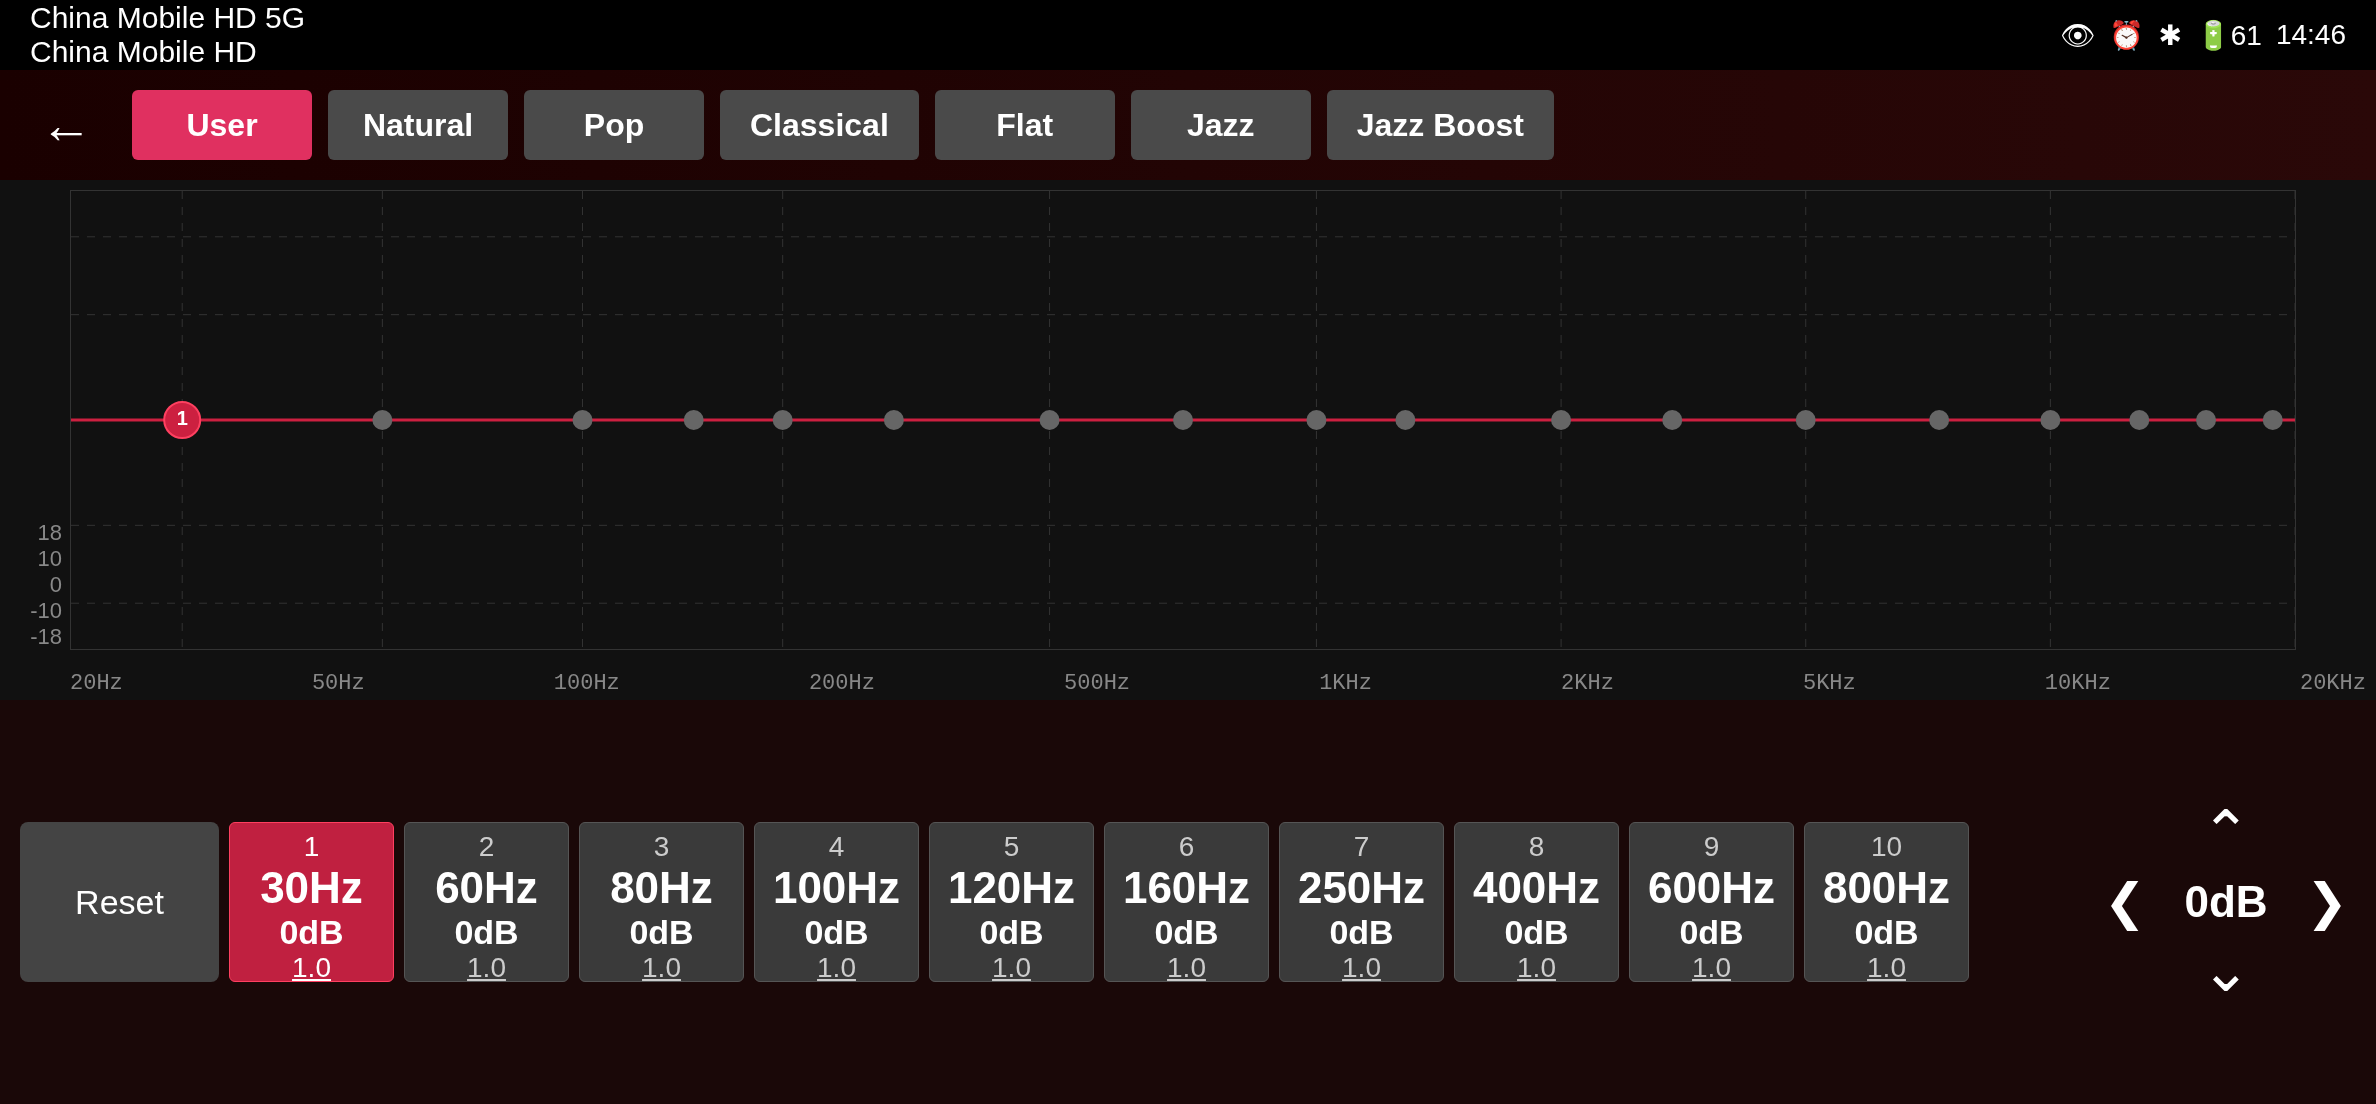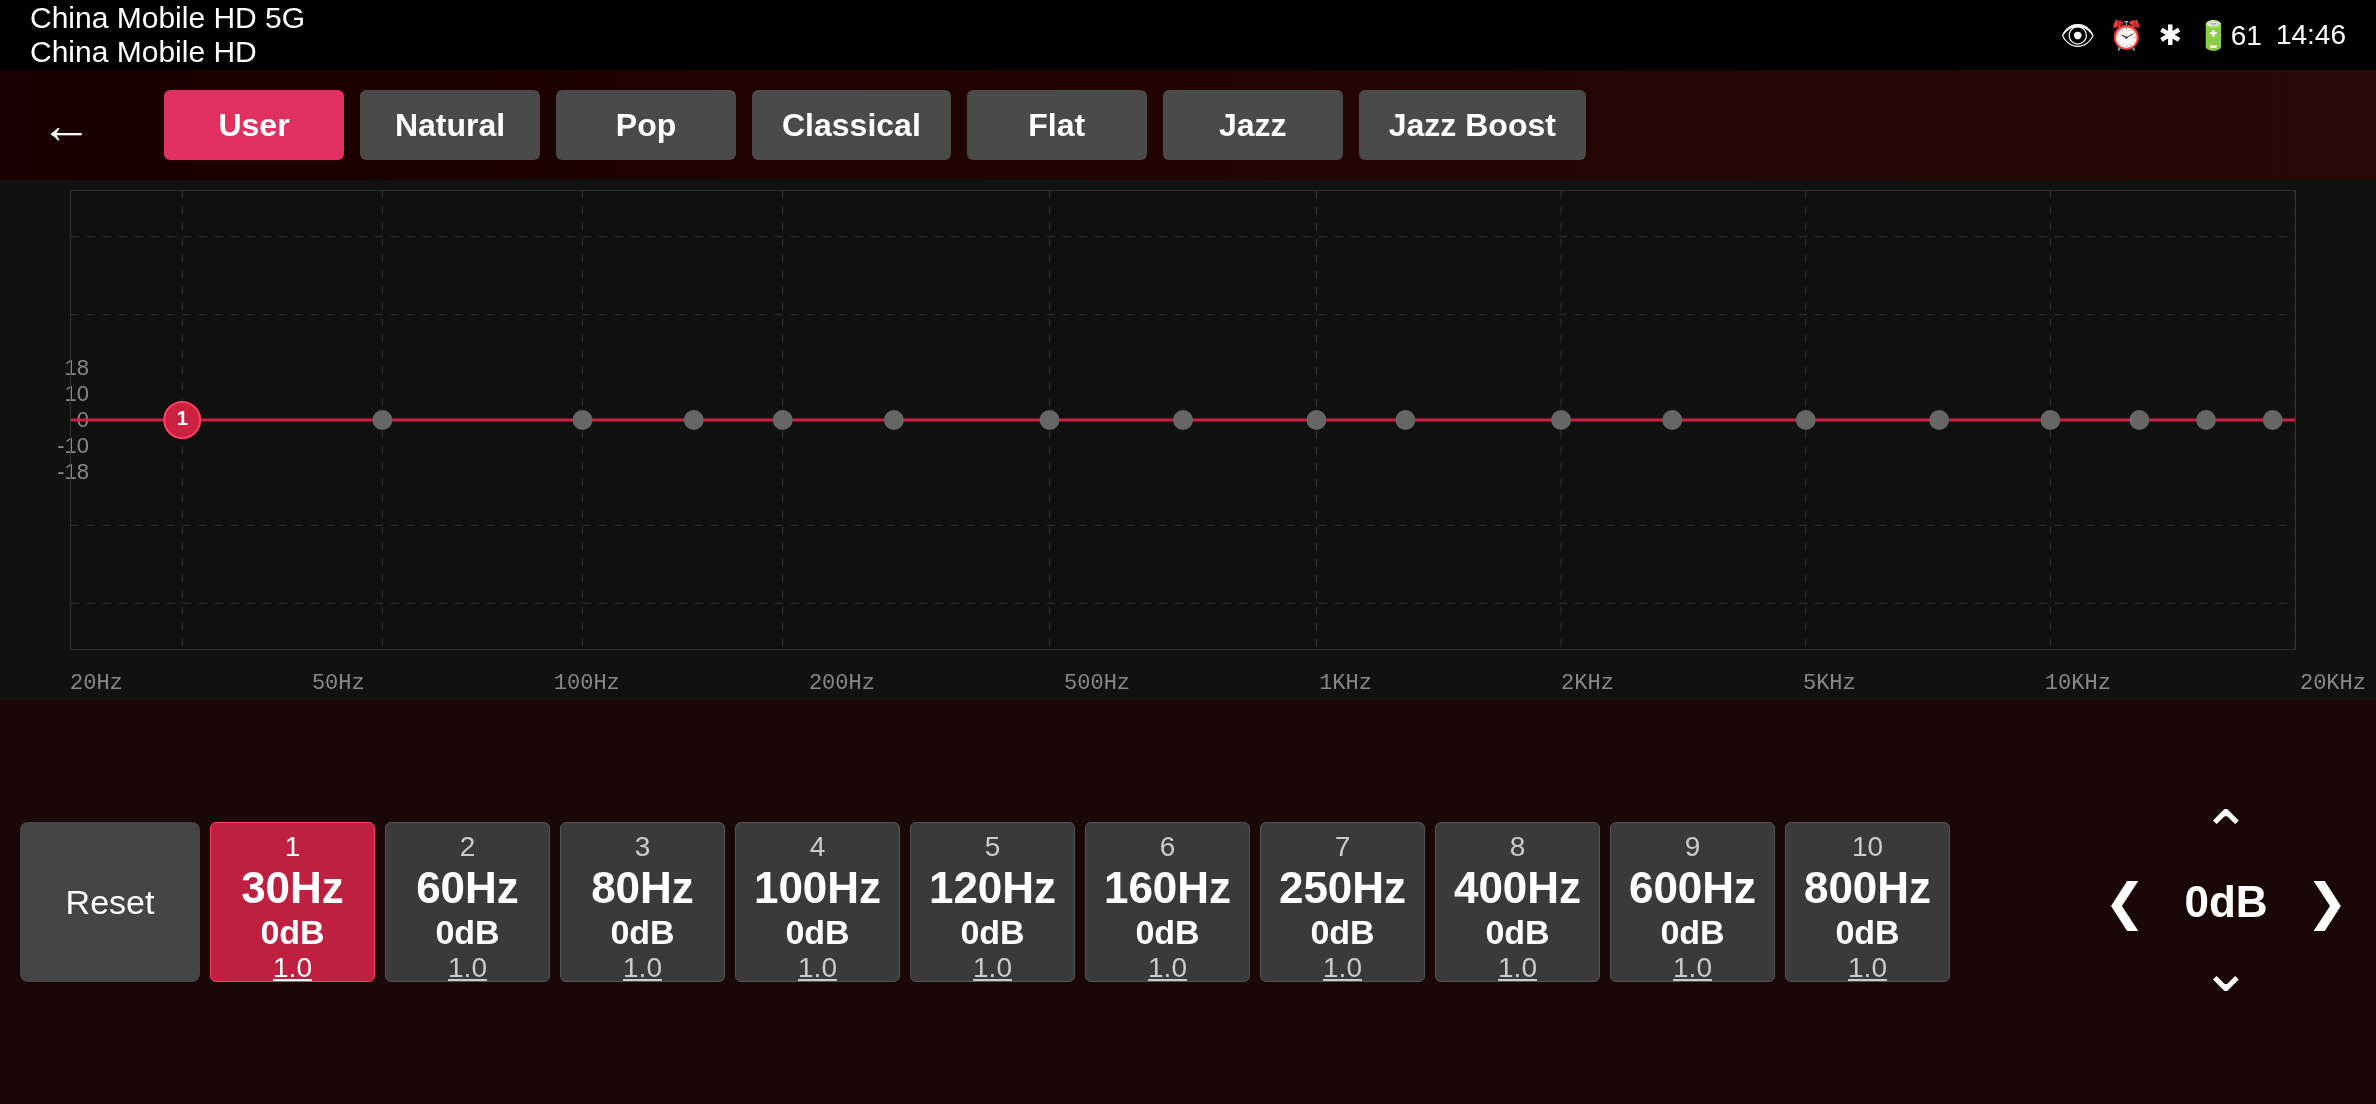--- a/index.html
+++ b/index.html
@@ -58,21 +58,20 @@
       border: none;
       border-radius: 6px;
       font-size: 32px;
       font-weight: bold;
       cursor: pointer;
       color: #fff;
       background: #555;
     }
     .preset-btn.active {
       background: #e03060;
-      margin-left: 32px;
     }
     .preset-btn:not(.active) {
       background: #4a4a4a;
     }
 
     
     .eq-chart-container {
       width: 100%;
       height: 520px;
       background: #111;
@@ -86,26 +85,25 @@
       border: 1px solid #333;
     }
     .y-labels {
       position: absolute;
       left: 0;
       top: 10px;
       width: 70px;
       height: 460px;
       display: flex;
       flex-direction: column;
-      justify-content: center;
+      justify-content: flex-end;
       align-items: flex-end;
       padding-right: 8px;
       font-size: 22px;
       color: #888;
-      margin-left: 27px;
     }
     .x-labels {
       position: absolute;
       bottom: 0;
       left: 70px;
       width: calc(100% - 80px);
       display: flex;
       justify-content: space-between;
       font-size: 22px;
       color: #888;
@@ -116,21 +114,21 @@
     
     .bottom-controls {
       height: calc(1104px - 70px - 110px - 520px);
       background: #1a0808;
       display: flex;
       align-items: center;
       padding: 0 20px;
       gap: 10px;
     }
     .reset-btn {
-      width: 180px;
+      width: 199px;
       height: 160px;
       background: #444;
       border: none;
       border-radius: 8px;
       color: #fff;
       font-size: 34px;
       cursor: pointer;
     }
     .band-cell {
       width: 165px;

